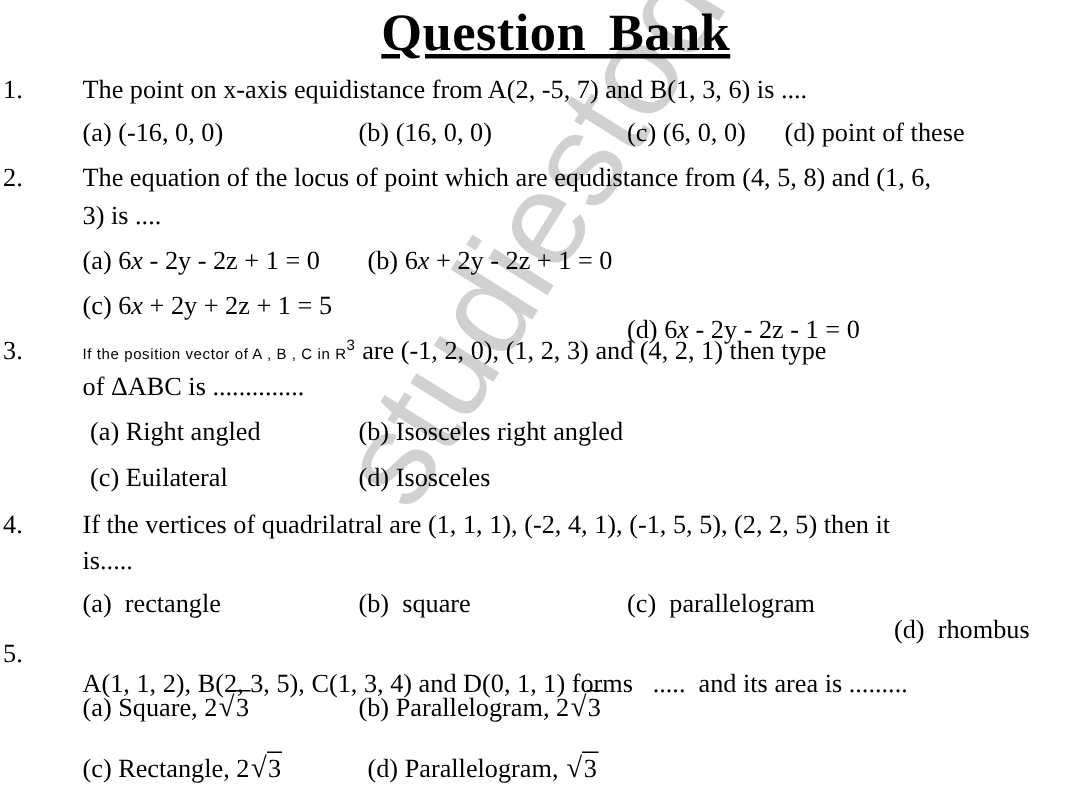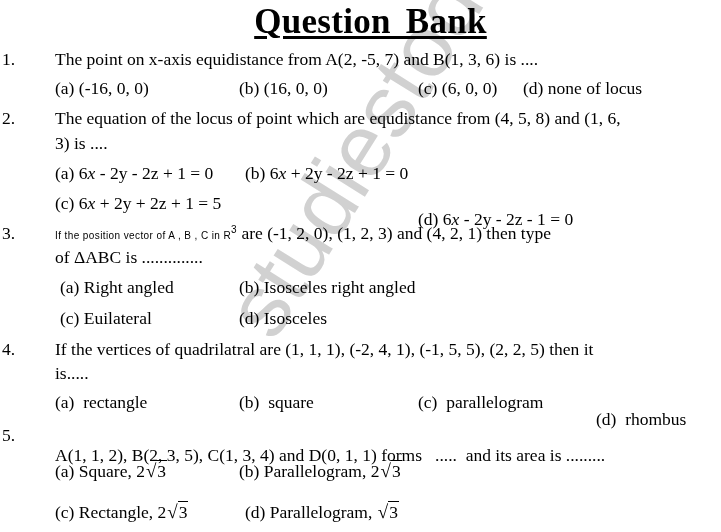--- a/index.html
+++ b/index.html
@@ -38,21 +38,21 @@
 
 <div class="content">
   <div class="title">Question Bank</div>
 
   <div>
     <span class="num" style="top:48px">1.</span>
     <span class="ln" style="left:55px;top:48px">The point on x-axis equidistance from A(2, -5, 7) and B(1, 3, 6) is ....</span>
     <span class="ln" style="left:55px;top:77px">(a) (-16, 0, 0)</span>
     <span class="ln" style="left:239px;top:77px">(b) (16, 0, 0)</span>
     <span class="ln" style="left:418px;top:77px">(c) (6, 0, 0)</span>
-    <span class="ln" style="left:523px;top:77px">(d) none of locus</span>
+    <span class="ln" style="left:523px;top:77px">(d) point of these</span>
   </div>
 
   <div>
     <span class="num" style="top:107px">2.</span>
     <span class="ln" style="left:55px;top:107px">The equation of the locus of point which are equdistance from (4, 5, 8) and (1, 6,</span>
     <span class="ln" style="left:55px;top:132px">3) is ....</span>
     <span class="ln" style="left:55px;top:162px"><span>(a) 6</span><span class="italic">x</span><span> - 2y - 2z + 1 = 0</span></span>
     <span class="ln" style="left:245px;top:162px"><span>(b) 6</span><span class="italic">x</span><span> + 2y - 2z + 1 = 0</span></span>
     <span class="ln" style="left:55px;top:192px"><span>(c) 6</span><span class="italic">x</span><span> + 2y + 2z + 1 = 5</span></span>
     <span class="ln" style="left:418px;top:208px"><span>(d) 6</span><span class="italic">x</span><span> - 2y - 2z - 1 = 0</span></span>

